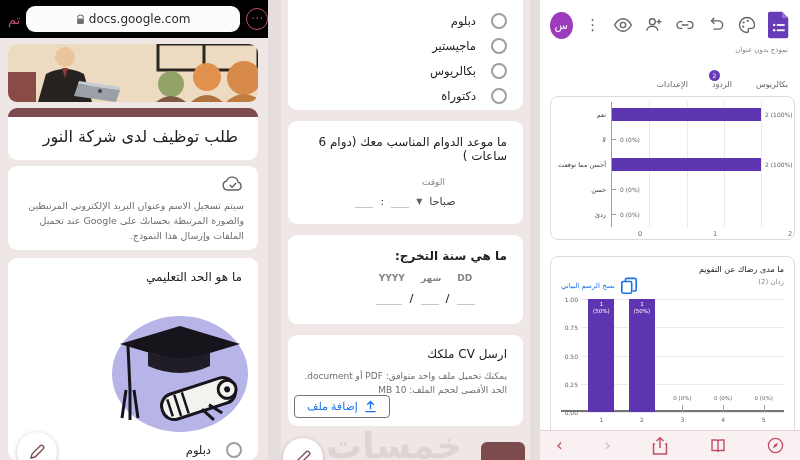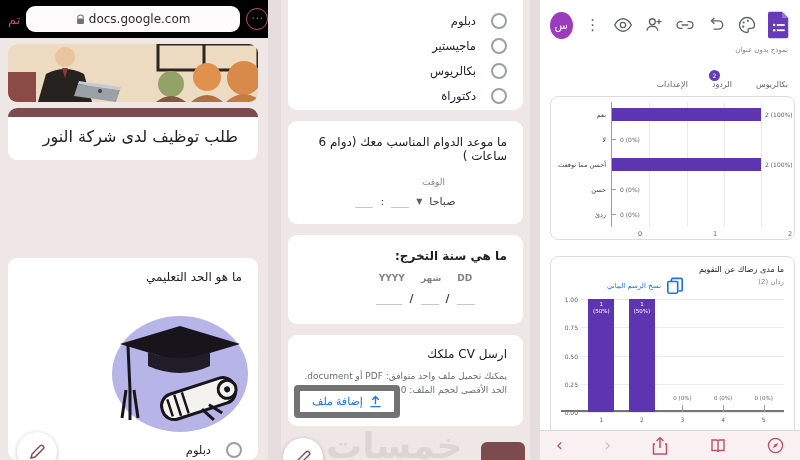--- a/index.html
+++ b/index.html
@@ -47,21 +47,21 @@
   #time-card { margin-top:11px; height:103px; padding:14px 16px 0; }
   .time-label { font-size:9px; text-align:center; margin-top:14px; padding-left:56px;}
   .time-row { direction:ltr; display:flex; align-items:center; justify-content:center; gap:7px; margin-top:8px; font-size:11px; color:#3c4043; }
   .blank { display:inline-block; width:18px; border-bottom:1px solid #c4c7cb; height:13px; }
   .dd-arrow { font-size:8px; color:#5f6368; }
   #date-card { margin-top:11px; height:89px; padding:14px 16px 0;font-weight:bold; }
   .date-hints { direction:rtl; display:flex; justify-content:center; gap:16px; font-size:9px; color:#80868b; margin-top:10px; padding-left:40px; }
   .date-fields { direction:rtl; display:flex; justify-content:center; align-items:flex-end; gap:7px; margin-top:9px; font-size:11px; color:#3c4043; padding-left:40px; }
   #cv-card { margin-top:11px; height:91px; padding:12px 16px 0; }
   .cv-hint { font-size:9px; line-height:14px; color:#6a6f74; text-align:right; margin-top:8px; }
-  .add-file-btn { position:absolute; left:6px; bottom:8px; display:flex; align-items:center; gap:6px; border:6px solid #737373; border-radius:4px; background:#fff; padding:4px 12px; color:#1a73e8; font-size:11px; direction:rtl; }
+  .add-file-btn { position:absolute; left:6px; bottom:8px; display:flex; align-items:center; gap:6px; border:1px solid #737373; border-radius:4px; background:#fff; padding:4px 12px; color:#1a73e8; font-size:11px; direction:rtl; }
   .watermark { position:absolute; left:45px; bottom:-6px; font-size:36px; font-weight:bold; color:#d9d1cf; opacity:.8; z-index:6; letter-spacing:2px; }
   .submit-sliver { position:absolute; left:200px; top:442px; width:44px; height:24px; background:#7b4b4d; border-radius:6px; }
 
   
   .ed-toolbar { position:absolute; top:8px; left:0; width:260px; height:34px; display:flex; align-items:center; direction:ltr; padding:0 10px; gap:11px; }
   .avatar { width:27px; height:27px; border-radius:50%; background:#9c3bbd; color:#fff; font-size:11px; display:flex; align-items:center; justify-content:center; }
   .tb-icon { width:22px; height:22px; display:flex; align-items:center; justify-content:center; color:#5f6368; }
   .kebab { font-size:15px; color:#5f6368; }
   .forms-logo { margin-left:auto; }
   .form-name { position:absolute; top:46px; right:12px; font-size:7px; color:#80868b; }
@@ -76,21 +76,21 @@
   .h-label { width:58px; font-size:6.5px; color:#3c4043; text-align:right; padding-right:5px; flex:0 0 auto; }
   .h-plot { position:relative; flex:0 0 150px; height:100%; border-left:1px solid #9aa0a6; }
   .h-grid { position:absolute; top:0; bottom:0; width:1px; background:#e8eaed; }
   .h-bar { position:absolute; top:6px; height:13px; background:#5e35b1; left:0; }
   .h-tick { position:absolute; top:12px; left:0; width:4px; height:1px; background:#9aa0a6; }
   .h-val { position:absolute; top:9px; font-size:6px; color:#5f6368; white-space:nowrap; }
   .h-axis { direction:ltr; display:flex; height:14px; margin-left:58px; width:150px; position:relative; }
   .h-axis span { position:absolute; transform:translateX(-50%); font-size:6.5px; color:#5f6368; top:3px; }
 
   #chart2-card { top:256px; height:182px; padding:8px 10px 0; }
-  .c2-head { display:flex; justify-content:space-between; align-items:flex-start; direction:rtl;margin-left:46px; }
+  .c2-head { display:flex; justify-content:space-between; align-items:flex-start; direction:rtl; }
   .c2-titles { text-align:right; }
   .c2-title { font-size:8px; color:#202124; }
   .c2-count { font-size:7px; color:#80868b; margin-top:4px; }
   .copy-row { display:flex; align-items:center; gap:5px; direction:ltr; margin-top:12px; }
   .copy-label { font-size:7px; color:#1a73e8; }
   .v-chart { direction:ltr; display:flex; margin-top:4px; }
   .y-col { width:20px; position:relative; height:113px; flex:0 0 auto; }
   .y-col span { position:absolute; right:3px; transform:translateY(-50%); font-size:6px; color:#5f6368; }
   .v-plot { position:relative; flex:1; height:113px; }
   .v-grid { position:absolute; left:0; right:0; height:1px; background:#e8eaed; }
@@ -146,20 +146,29 @@
         <path d="M70 40 l42 6 l1 -3 l-42 -6 Z" fill="#c7cbd1"></path>
         <circle cx="92" cy="47" r="2" fill="#3c4043"></circle>
       </svg>
     </div>
 
     <div class="card title-card">
       <div class="maroon-strip"></div>
       <div class="form-title">طلب توظيف لدى شركة النور</div>
     </div>
 
+    <div class="card privacy-card">
+      <div class="cloud">
+        <svg width="22" height="16" viewBox="0 0 24 17">
+          <path d="M6 15 a5 5 0 0 1 -1 -9.8 A6.5 6.5 0 0 1 17.5 6.5 A4.5 4.5 0 0 1 18 15 Z" fill="none" stroke="#5f6368" stroke-width="1.5"></path>
+          <path d="M8.5 9.5 l2.5 2.5 l4.5 -4.5" fill="none" stroke="#5f6368" stroke-width="1.5"></path>
+        </svg>
+      </div>
+      <p class="privacy-text">سيتم تسجيل الاسم وعنوان البريد الإلكتروني المرتبطين والصورة المرتبطة بحسابك على Google عند تحميل الملفات وإرسال هذا النموذج.</p>
+    </div>
 
     <div class="card edu-card">
       <div class="q-title">ما هو الحد التعليمي</div>
       <div class="cap-wrap">
         <svg width="150" height="138" viewBox="0 0 150 138">
           <ellipse cx="78" cy="72" rx="68" ry="58" fill="#b7b4e8"></ellipse>
           <polygon points="18,42 78,24 138,42 78,60" fill="#17141c"></polygon>
           <path d="M46 50 v14 q32 14 62 0 v-14 q-30 12 -62 0 Z" fill="#201c28"></path>
           <line x1="26" y1="44" x2="28" y2="88" stroke="#17141c" stroke-width="3"></line>
           <path d="M24 88 l-4 28 M28 88 l0 30 M32 88 l4 28" stroke="#17141c" stroke-width="3" fill="none"></path>

